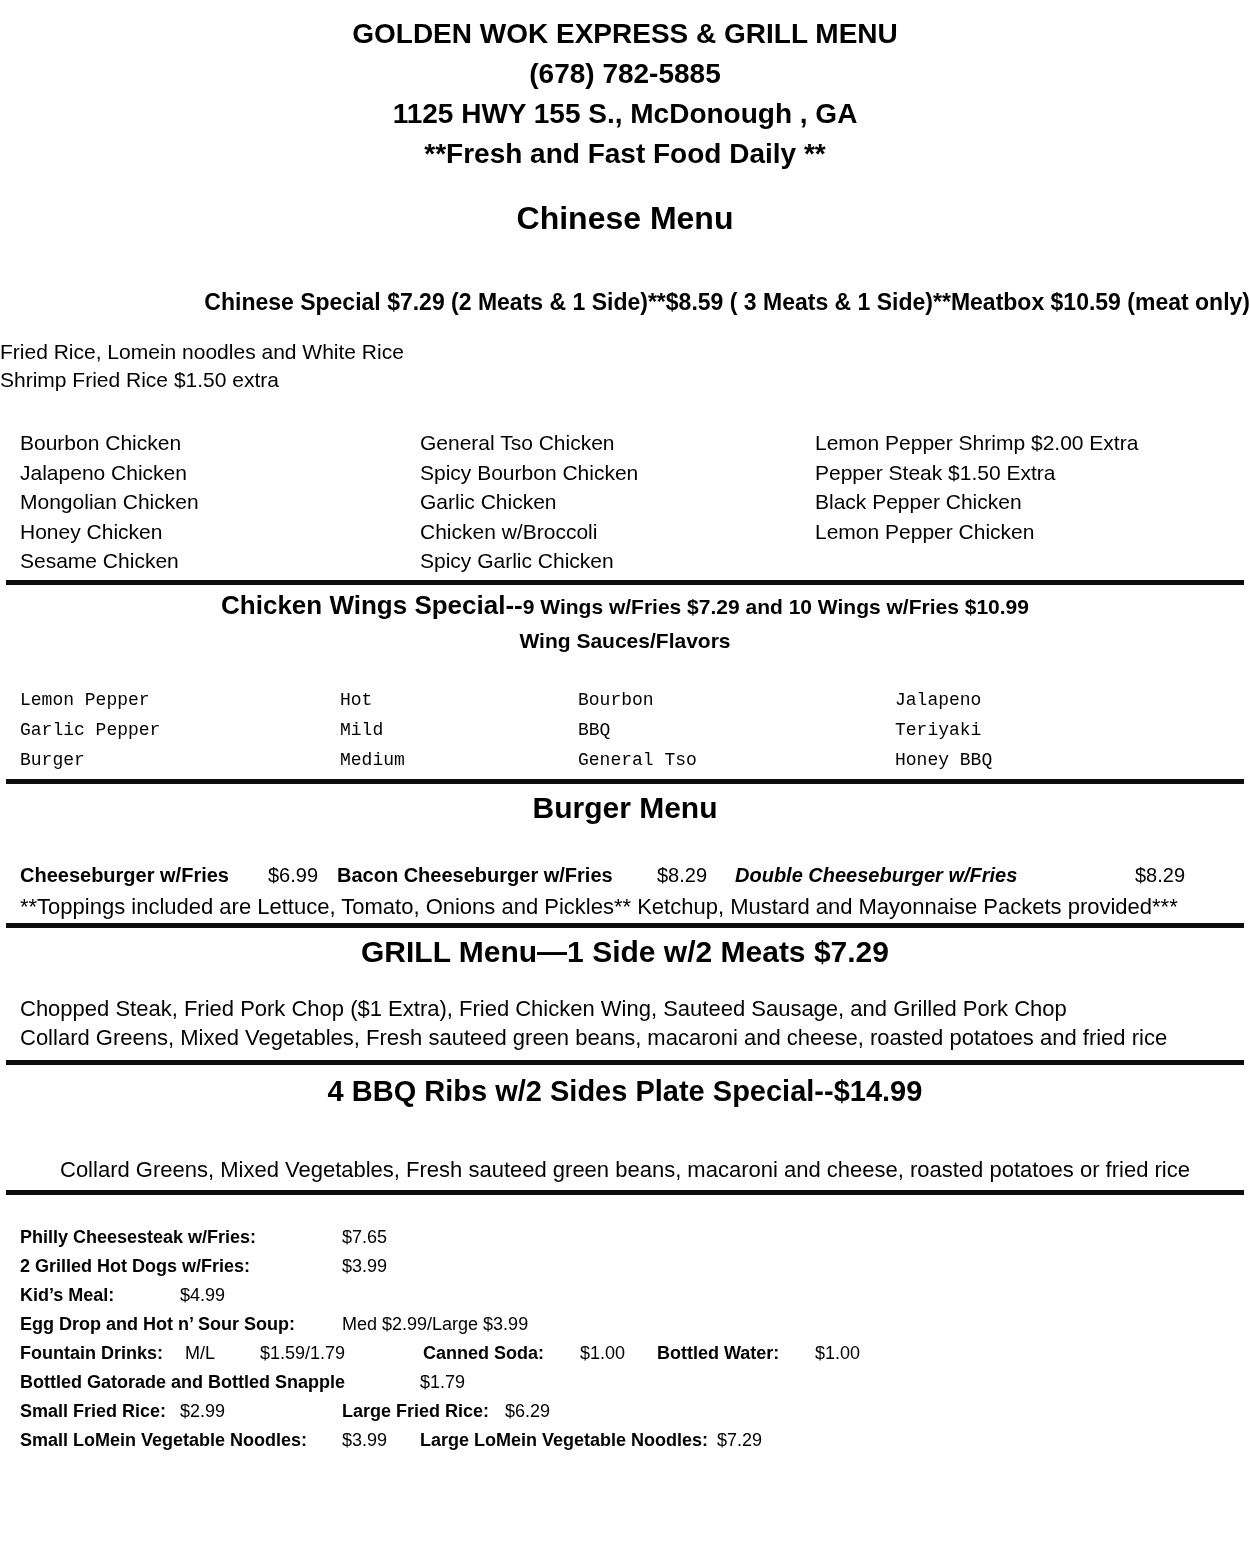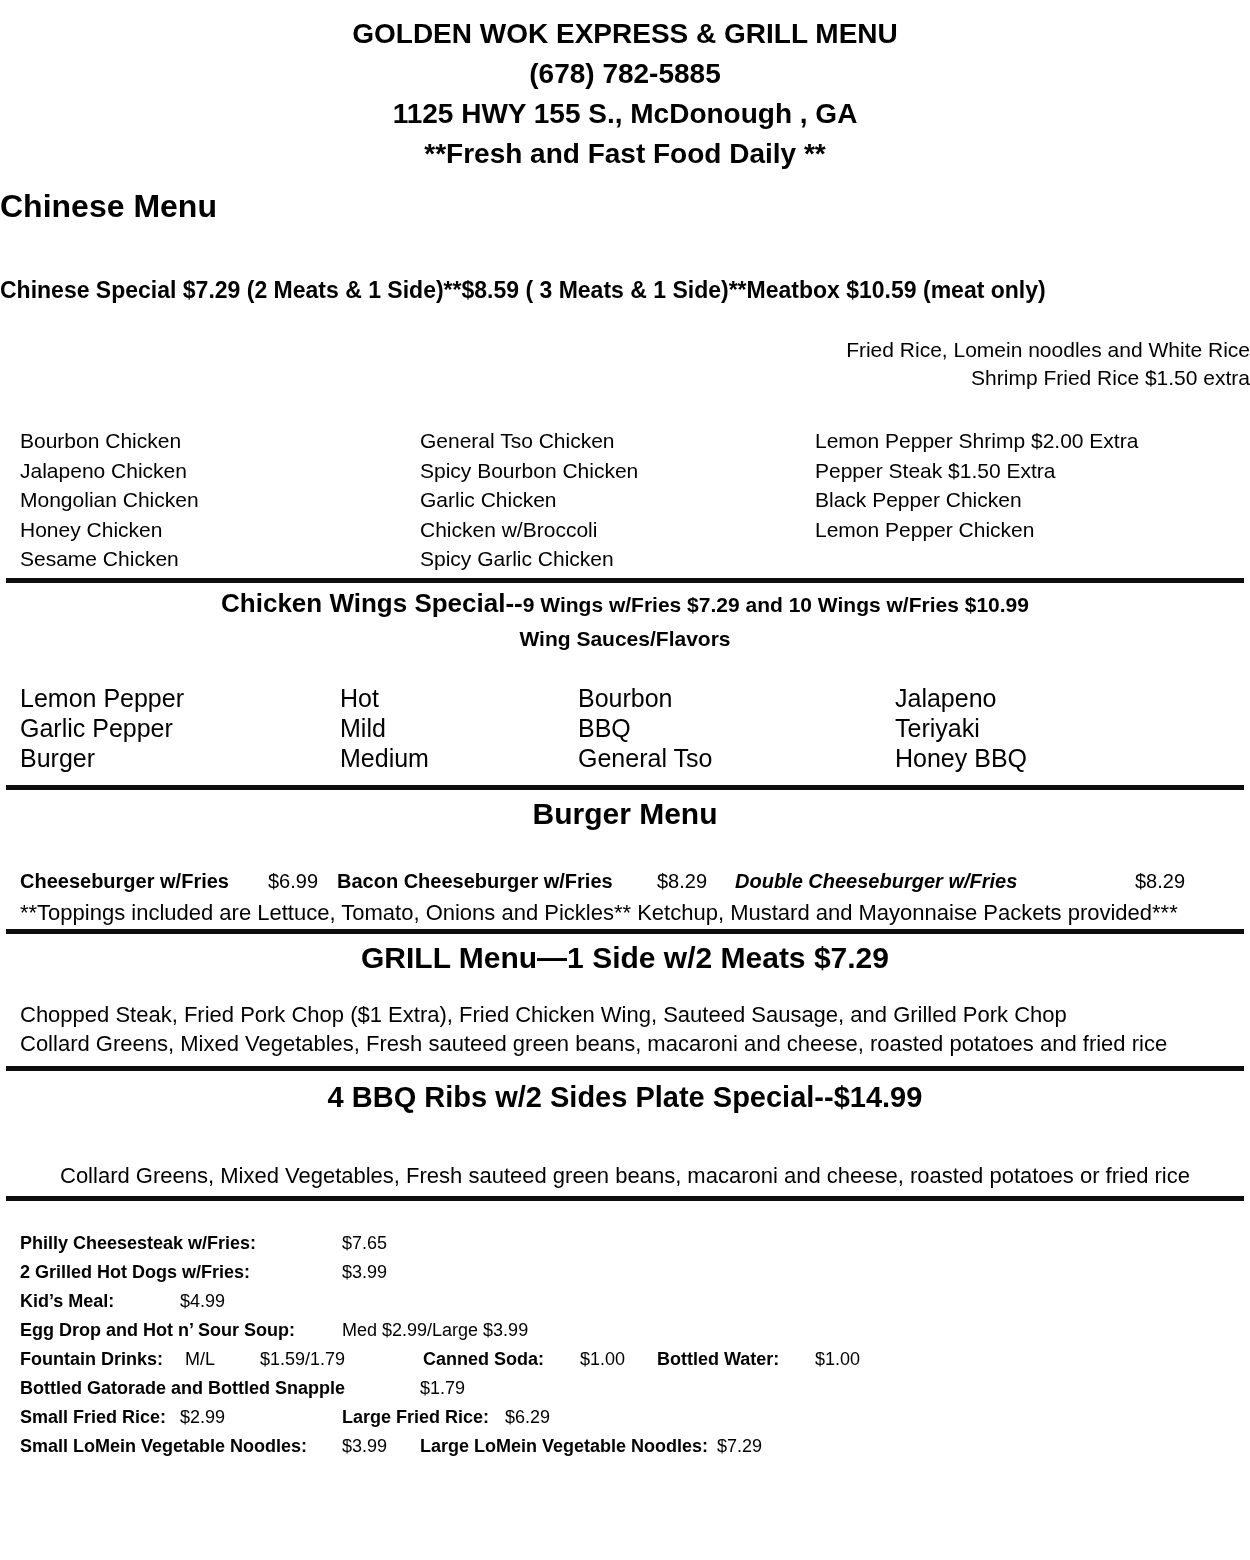--- a/index.html
+++ b/index.html
@@ -7,35 +7,35 @@
   body {
     width: 1250px; height: 1560px;
     background: #ffffff; color: #000000;
     font-family: "Liberation Sans", sans-serif;
     overflow: hidden;
   }
   .b { font-weight: bold; }
 
   .header { padding-top: 14px; font-weight: bold; font-size: 28px; line-height: 40px; text-align: center; }
 
-  .h-chinese { margin-top: 14px; font-size: 32px; font-weight: bold; line-height: 36px; }
-
-  .special { margin-top: 52px; font-size: 23px; font-weight: bold; text-align: left; line-height: 28px; }
-
-  .ricelines { margin-top: 32px; font-size: 21px; text-align: right; line-height: 28px; }
+  .h-chinese { margin-top: 26px; font-size: 32px; font-weight: bold; text-align: center; line-height: 36px; }
+
+  .special { margin-top: 52px; font-size: 23px; font-weight: bold; text-align: right; line-height: 28px; }
+
+  .ricelines { margin-top: 22px; font-size: 21px; text-align: left; line-height: 28px; }
 
   .chicken-grid {
     margin: 34px 20px 0;
     display: grid; grid-template-columns: 400px 395px 1fr;
     font-size: 21px; line-height: 29.5px;
   }
   .wings-grid {
-    margin: 30px 20px 12px;
+    margin: 30px 20px 4px;
     display: grid; grid-template-columns: 320px 238px 317px 1fr;
-    font-size: 25px; line-height: 30px;
+    font-size: 18px; line-height: 30px; font-family: Liberation Mono, monospace;
   }
 
   hr { border: 0; height: 5px; background: #0d0d0d; margin: 0 6px; }
   .mt2 { margin-top: 2px; } .mt4 { margin-top: 4px; } .mt6 { margin-top: 6px; } .mt8 { margin-top: 8px; }
 
   .wings-head { margin-top: 4px; text-align: center; line-height: 32px; }
   .wings-head .big { font-size: 26px; font-weight: bold; }
   .wings-head .small { font-size: 21px; font-weight: bold; }
   .wings-sub { margin-top: 2px; text-align: center; font-size: 21px; font-weight: bold; line-height: 28px; }
 

